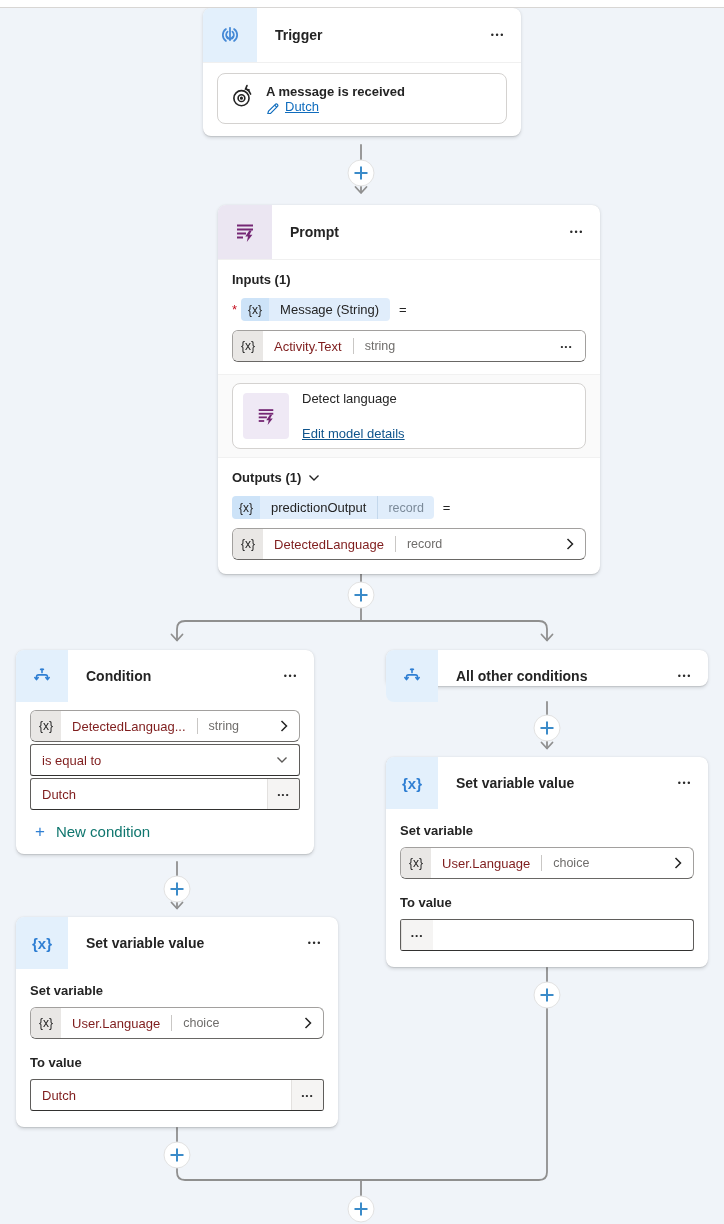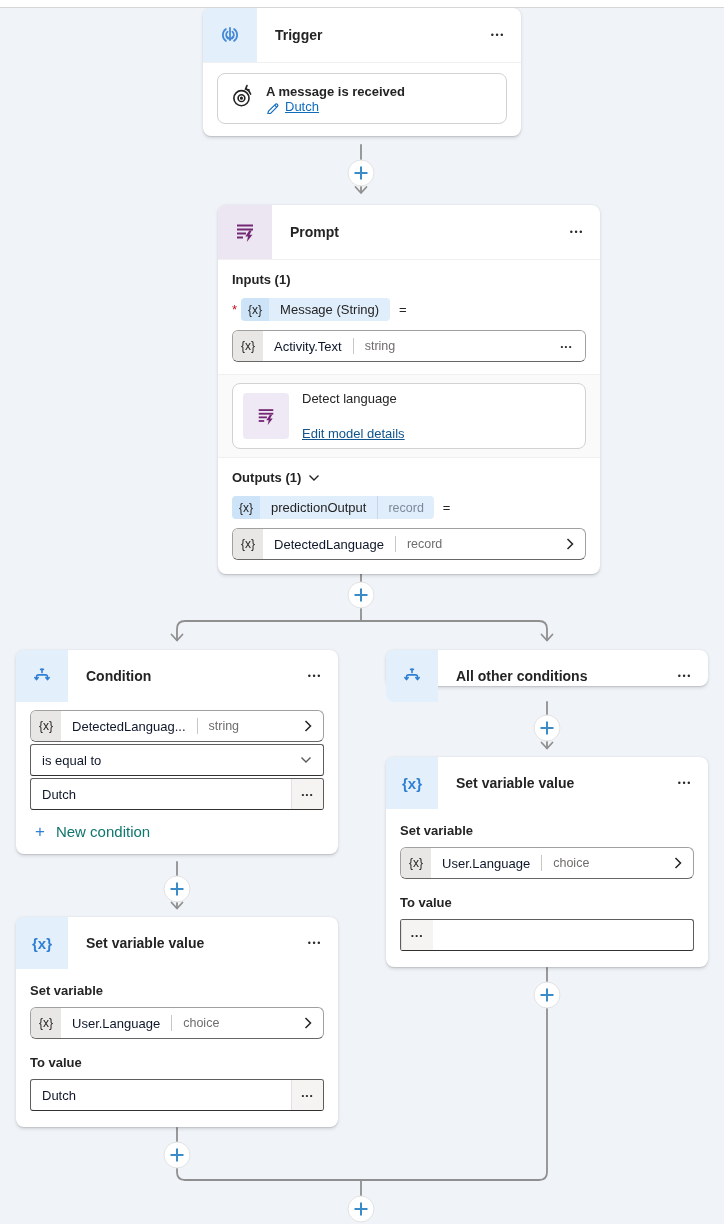--- a/index.html
+++ b/index.html
@@ -36,21 +36,21 @@
   .tok-x{background:#cde3f8;padding:4px 7px;font-size:12px;color:#242424;display:flex;align-items:center;}
   .tok-label{background:#e0edfb;padding:4px 11px;color:#242424;display:flex;align-items:center;}
   .tok-type{background:#e0edfb;padding:4px 10px;color:#7b8a99;font-size:12.5px;border-left:1px solid #c4d8ec;display:flex;align-items:center;}
   .equals{margin-left:9px;color:#242424;font-size:13px;}
 
   
   .field{display:flex;align-items:center;height:30px;background:#fff;overflow:hidden;
     border:1px solid #a2a09e;border-bottom-color:#696765;border-radius:6px;}
   .field.strong{border-color:#5f5d5b;border-bottom-color:#323130;border-radius:3px;}
   .badge-gray{background:#e9e7e5;align-self:stretch;display:flex;align-items:center;padding:0 8px;font-size:12px;color:#242424;flex:none;}
-  .f-label{padding:0 11px;font-size:13px;color:#0f172a;white-space:nowrap;}
+  .f-label{padding:0 11px;font-size:13px;color:#7f1d1d;white-space:nowrap;}
   .f-label.grow{flex:1;}
   .divider{width:1px;height:16px;background:#c9c7c5;flex:none;}
   .f-type{padding:0 11px;font-size:12.5px;color:#6f6d6b;white-space:nowrap;}
   .f-spacer{flex:1;}
   .f-chev{padding:0 11px;display:flex;align-items:center;}
   .f-more{align-self:stretch;display:flex;align-items:center;padding:0 9px;background:#f5f4f3;border-left:1px solid #e3e1df;
     font-size:8px;letter-spacing:1.4px;color:#242424;cursor:pointer;flex:none;}
   .stack .field{margin-bottom:2px;}
 
   
@@ -244,21 +244,21 @@
         <span class="f-spacer"></span>
         <span class="f-chev">
           <svg width="8" height="12" viewBox="0 0 8 12" fill="none" stroke="#242424" stroke-width="1.5">
               <path d="M1.5 1 L6.5 6 L1.5 11"></path>
             </svg>
         </span>
       </div>
     </div>
   </div>
 
-  <div class="node" style="left:16px;top:650px;width:322px;">
+  <div class="node" style="left:16px;top:650px;width:298px;">
     <div class="node-header no-divider">
       <div class="icon-box bg-blue" style="width:52px;">
         <svg width="20" height="20" viewBox="0 0 20 20" fill="none" stroke="#2f7fd3" stroke-width="1.6" stroke-linecap="round" stroke-linejoin="round">
           <path d="M8.6 3.4 H11.4"></path>
           <path d="M10 3.4 V6.6"></path>
           <path d="M4.5 13 V11 Q4.5 8.9 6.6 8.9 H13.4 Q15.5 8.9 15.5 11 V13"></path>
           <path d="M2.8 11.6 L4.5 13.6 L6.2 11.6"></path>
           <path d="M13.8 11.6 L15.5 13.6 L17.2 11.6"></path>
         </svg>
       </div>

